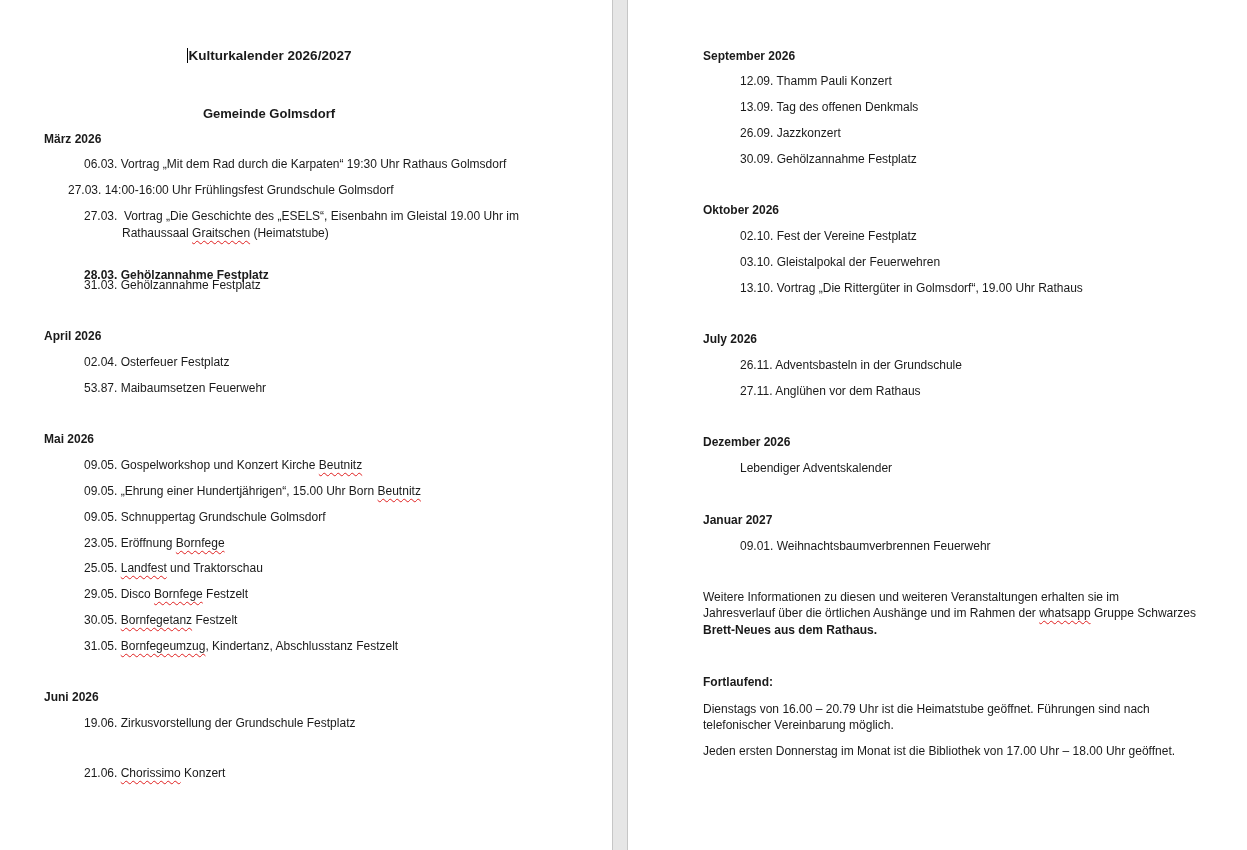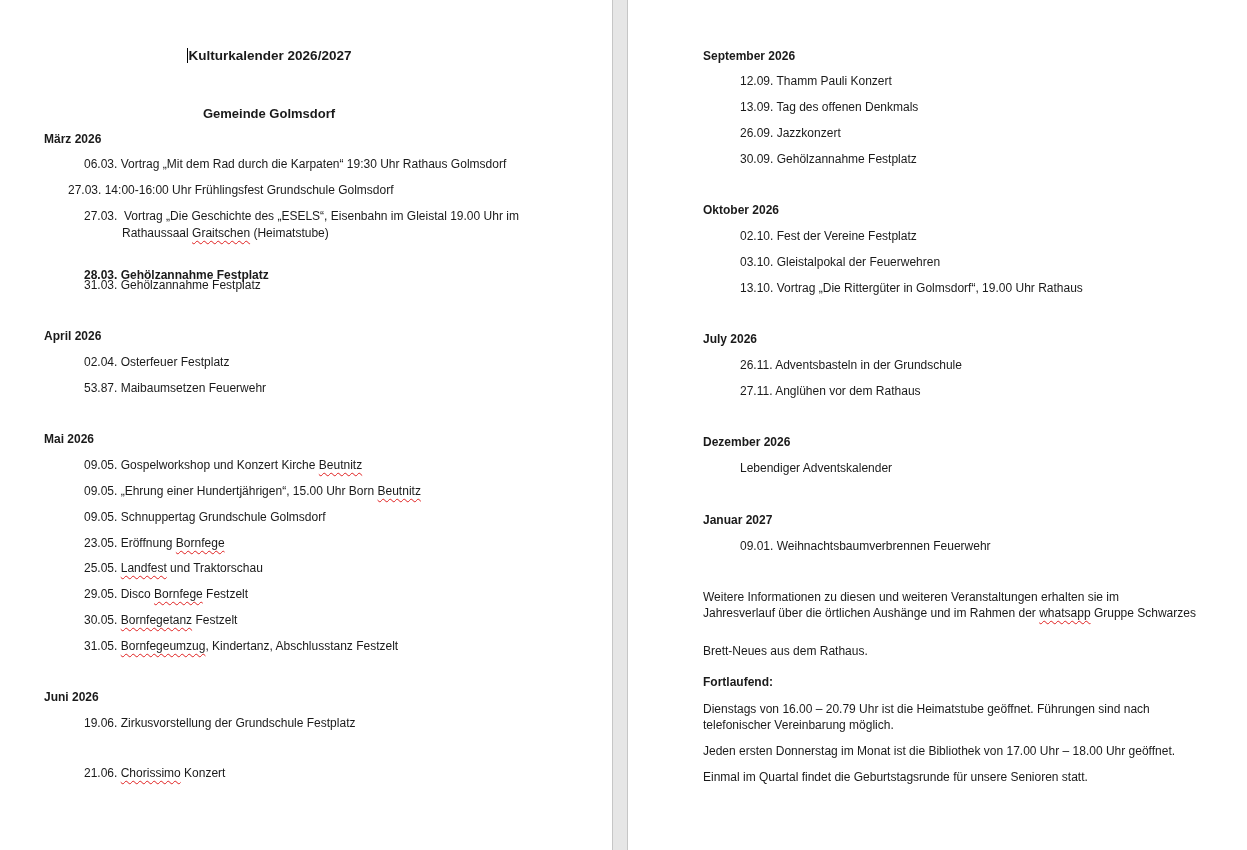--- a/index.html
+++ b/index.html
@@ -97,20 +97,19 @@
   <div class="line" style="top:384px;left:112px;"><span>27.11. Anglühen vor dem Rathaus</span></div>
 
   <div class="line month" style="top:435px;left:75px;">Dezember 2026</div>
   <div class="line" style="top:461px;left:112px;"><span>Lebendiger Adventskalender</span></div>
 
   <div class="line month" style="top:513px;left:75px;">Januar 2027</div>
   <div class="line" style="top:539px;left:112px;"><span>09.01. Weihnachtsbaumverbrennen Feuerwehr</span></div>
 
   <div class="line" style="top:590px;left:75px;"><span>Weitere Informationen zu diesen und weiteren Veranstaltungen erhalten sie im</span></div>
   <div class="line" style="top:606px;left:75px;"><span>Jahresverlauf über die örtlichen Aushänge und im Rahmen der </span><span class="misspelled">whatsapp</span><span> Gruppe Schwarzes</span></div>
-  <div class="line" style="top:644px;left:75px;"><span>Brett-Neues aus dem Rathaus.</span></div>
+  <div class="line" style="top:623px;left:75px;font-weight:bold;"><span>Brett-Neues aus dem Rathaus.</span></div>
 
   <div class="line month" style="top:675px;left:75px;">Fortlaufend:</div>
   <div class="line" style="top:702px;left:75px;"><span>Dienstags von 16.00 – 20.79 Uhr ist die Heimatstube geöffnet. Führungen sind nach</span></div>
   <div class="line" style="top:718px;left:75px;"><span>telefonischer Vereinbarung möglich.</span></div>
   <div class="line" style="top:744px;left:75px;"><span>Jeden ersten Donnerstag im Monat ist die Bibliothek von 17.00 Uhr – 18.00 Uhr geöffnet.</span></div>
-  <div class="line" style="top:770px;left:75px;"><span>Einmal im Quartal findet die Geburtstagsrunde für unsere Senioren statt.</span></div>
 </div>
 
 </body></html>

